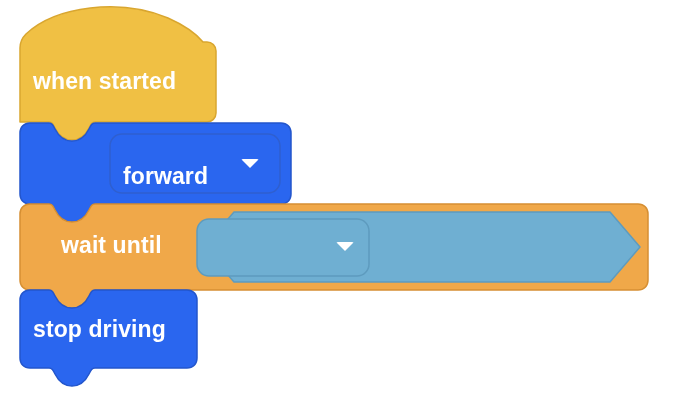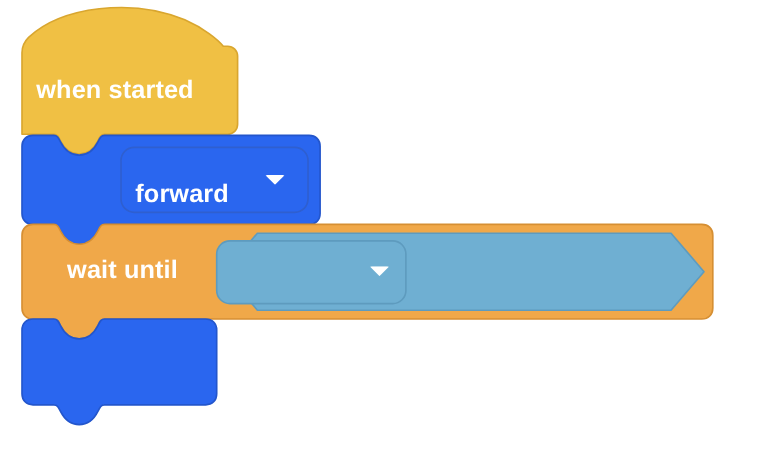--- a/index.html
+++ b/index.html
@@ -145,14 +145,15 @@
   <div class="block-label" style="left:123px; top:152px;margin-top:13px;">forward</div>
 
   <div class="caret" style="left:241px; top:159px;"></div>
 
   <div class="block-label" style="left:33px; top:234px;margin-left:28px;">wait until</div>
 
 
   <div class="caret" style="left:336px; top:242px;"></div>
 
 
+  <div class="block-label" style="left:33px; top:318px;">stop driving</div>
 
 </div>
 
 </body></html>

